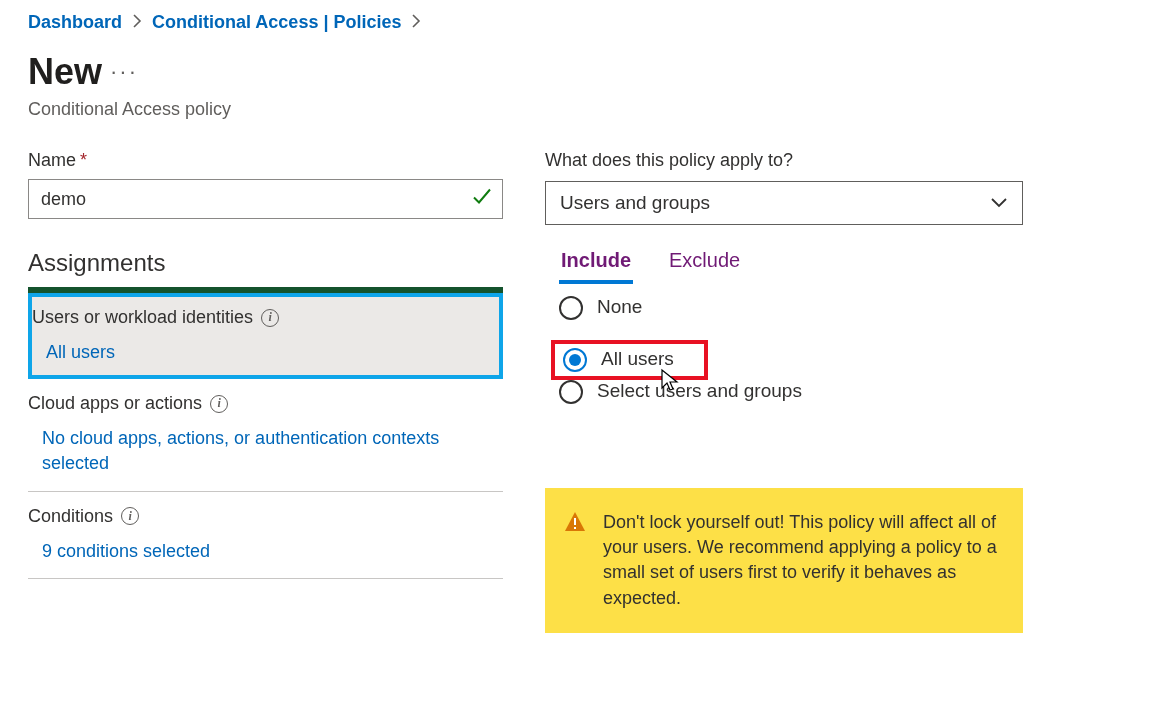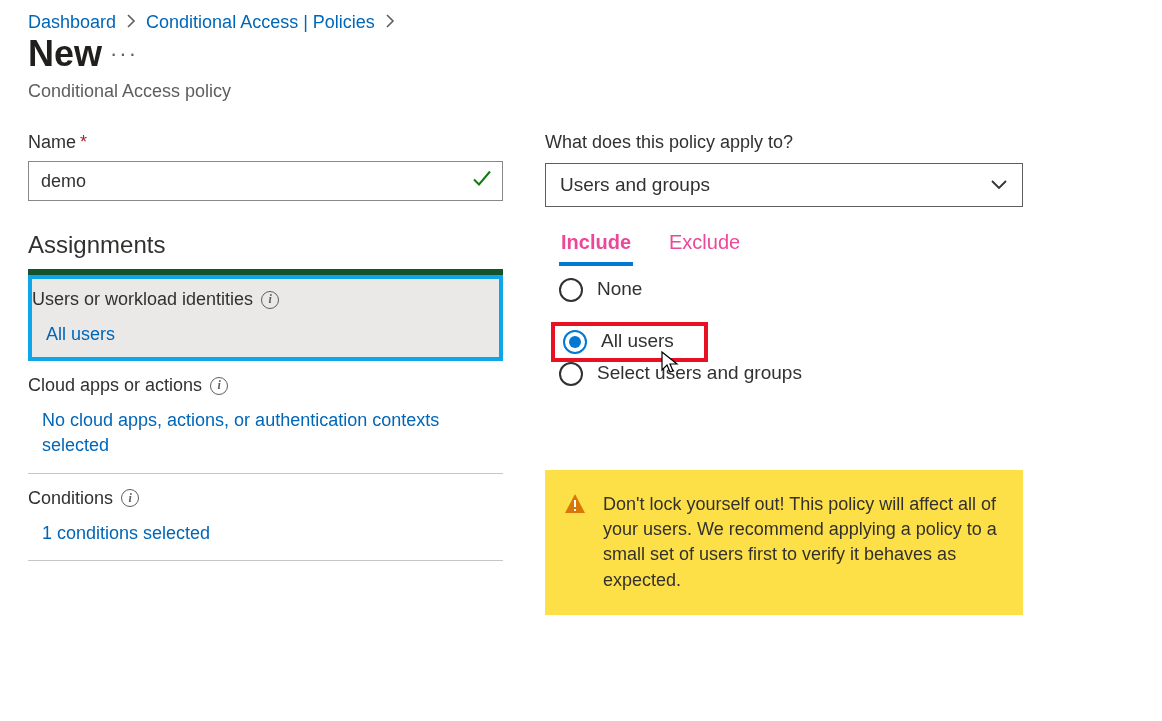--- a/index.html
+++ b/index.html
@@ -8,20 +8,22 @@
       background: #ffffff;
       color: #323130;
       padding: 12px 28px;
       width: 1162px;
     }
     .breadcrumb {
       display: flex;
       align-items: center;
       gap: 10px;
       font-size: 18px;
+      margin-bottom: 18px;
+      font-weight: bold;
     }
     .breadcrumb a { color: #0066b8; text-decoration: none; cursor: pointer; }
     .breadcrumb .sep { color: #605e5c; font-size: 16px; }
 
     .title-row { display: flex; align-items: center; gap: 8px; }
     .page-title {
       font-size: 36px;
       font-weight: 600;
       color: #201f1e;
     }
@@ -152,21 +154,21 @@
       display: flex;
       gap: 34px;
       border-bottom: none;
       margin-bottom: 14px;
       padding-left: 14px;
     }
     .tab {
       font-size: 20px;
       padding: 8px 2px 10px 2px;
       cursor: pointer;
-      color: #ec4899;
+      color: #701a75;
       position: relative;
     }
     .tab.active { font-weight: 600; }
     .tab.active::after {
       content: "";
       position: absolute;
       left: 0; right: 0; bottom: -2px;
       height: 4px;
       background: #0078d4;
     }
@@ -283,21 +285,21 @@
         <span class="info-icon">i</span>
       </div>
       <div class="assignment-link">No cloud apps, actions, or authentication contexts selected</div>
     </div>
 
     <div class="assignment-block">
       <div class="assignment-title-row">
         <span>Conditions</span>
         <span class="info-icon">i</span>
       </div>
-      <div class="assignment-link">1 conditions selected</div>
+      <div class="assignment-link">9 conditions selected</div>
     </div>
   </div>
 
   <div class="right-col">
     <div class="q-label">What does this policy apply to?</div>
 
     <div class="dropdown">
       <span>Users and groups</span>
       <span class="chevron-down">
         <svg width="18" height="12" viewBox="0 0 18 12">

